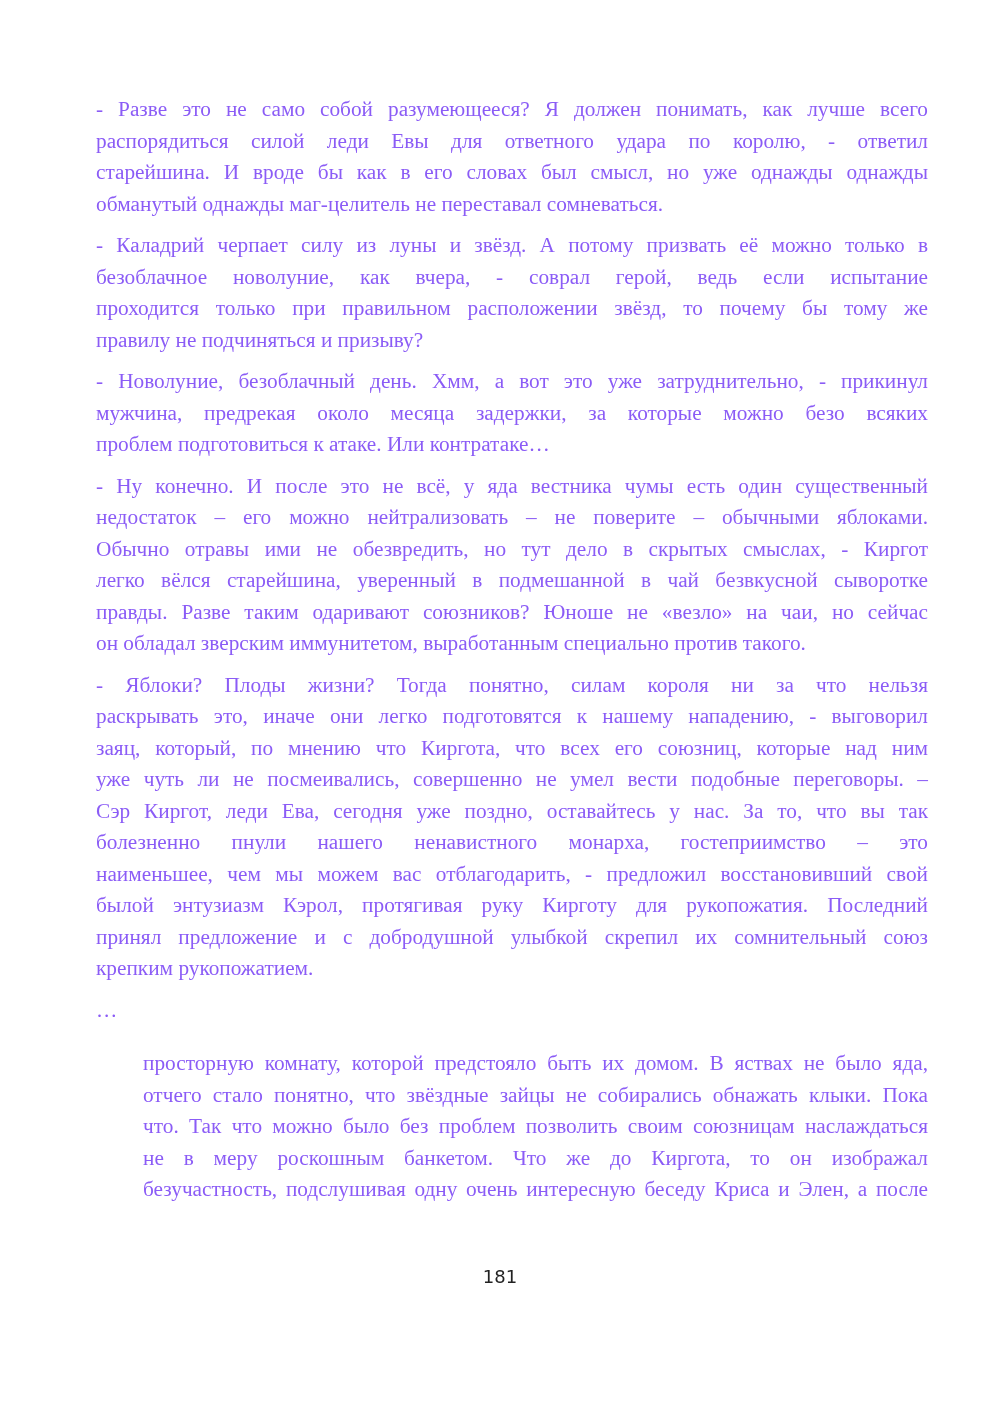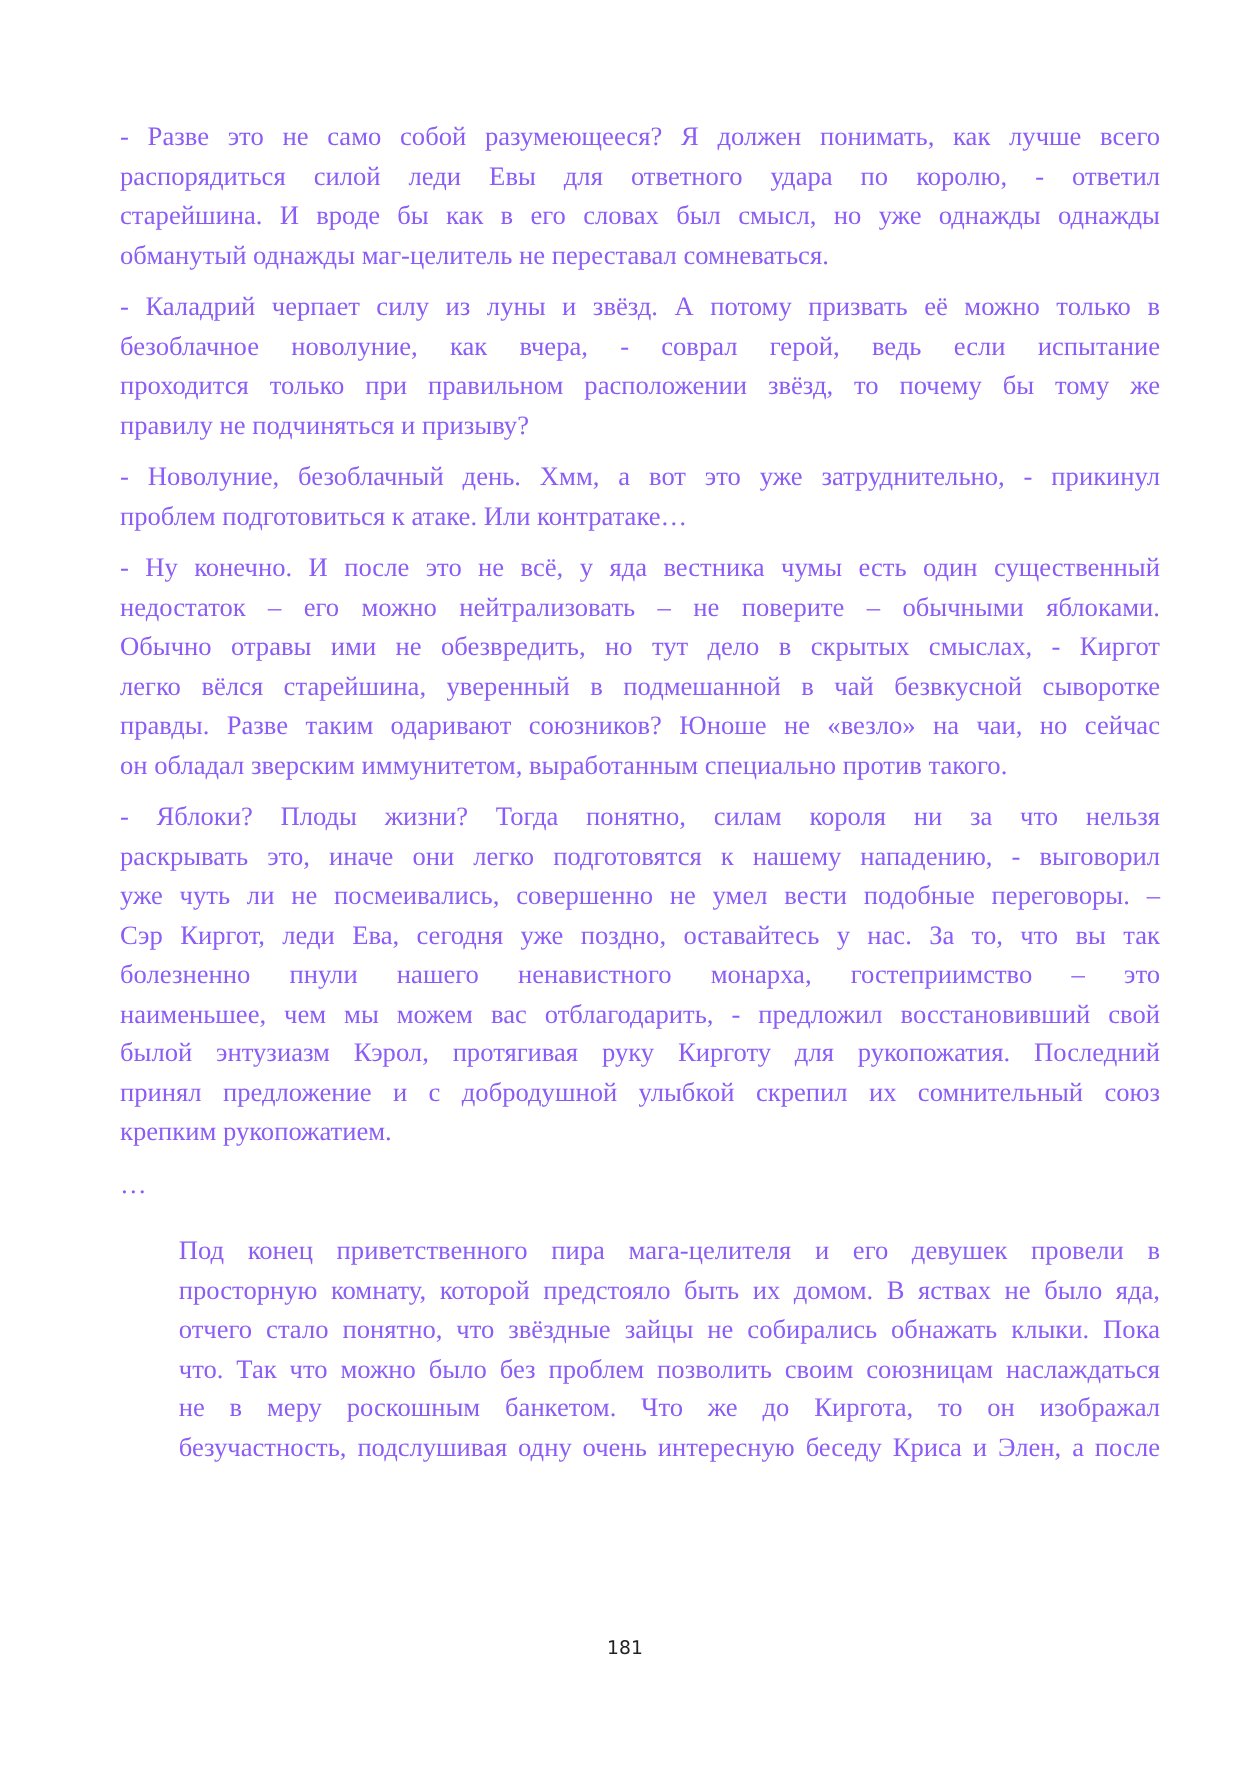--- a/index.html
+++ b/index.html
@@ -8,66 +8,67 @@
       position: absolute; left: 96px; top: 94px; width: 832px;
       font-family: "Liberation Serif", "DejaVu Serif", serif;
       font-size: 21.3px; line-height: 31.5px; color: #8b5cf6;
     }
     .para { margin: 0 0 10px 0; text-align: justify; text-align-last: left; }
     .para.indent { text-indent: 47px; }
     .ellipsis { margin: 0 0 22px 0; }
     .line { display: block; text-align: justify; text-align-last: justify; white-space: normal; }
     .line.last { text-align-last: left; }
     .page-number {
-      position: absolute; top: 1309px; left: 0; width: 1000px; text-align: center;
-      font-family: "DejaVu Sans", "Liberation Sans", sans-serif; font-size: 15px; color: #222;
+      position: absolute; top: 1266px; left: 0; width: 1000px; text-align: center;
+      font-family: "DejaVu Sans", "Liberation Sans", sans-serif; font-size: 18px; color: #222;
     }
   </style>
 </head>
 <body>
 
 <div class="page">
   <div class="para">
     <span class="line">- Разве это не само собой разумеющееся? Я должен понимать, как лучше всего</span>
     <span class="line">распорядиться силой леди Евы для ответного удара по королю, - ответил</span>
     <span class="line">старейшина. И вроде бы как в его словах был смысл, но уже однажды однажды</span>
     <span class="line last">обманутый однажды маг-целитель не переставал сомневаться.</span>
   </div>
   <div class="para">
     <span class="line">- Каладрий черпает силу из луны и звёзд. А потому призвать её можно только в</span>
     <span class="line">безоблачное новолуние, как вчера, - соврал герой, ведь если испытание</span>
     <span class="line">проходится только при правильном расположении звёзд, то почему бы тому же</span>
     <span class="line last">правилу не подчиняться и призыву?</span>
   </div>
   <div class="para">
     <span class="line">- Новолуние, безоблачный день. Хмм, а вот это уже затруднительно, - прикинул</span>
+    <span class="line">мужчина, предрекая около месяца задержки, за которые можно безо всяких</span>
     <span class="line last">проблем подготовиться к атаке. Или контратаке…</span>
   </div>
   <div class="para">
     <span class="line">- Ну конечно. И после это не всё, у яда вестника чумы есть один существенный</span>
     <span class="line">недостаток – его можно нейтрализовать – не поверите – обычными яблоками.</span>
     <span class="line">Обычно отравы ими не обезвредить, но тут дело в скрытых смыслах, - Киргот</span>
     <span class="line">легко вёлся старейшина, уверенный в подмешанной в чай безвкусной сыворотке</span>
     <span class="line">правды. Разве таким одаривают союзников? Юноше не «везло» на чаи, но сейчас</span>
     <span class="line last">он обладал зверским иммунитетом, выработанным специально против такого.</span>
   </div>
   <div class="para">
     <span class="line">- Яблоки? Плоды жизни? Тогда понятно, силам короля ни за что нельзя</span>
     <span class="line">раскрывать это, иначе они легко подготовятся к нашему нападению, - выговорил</span>
+    <span class="line">заяц, который, по мнению что Киргота, что всех его союзниц, которые над ним</span>
     <span class="line">уже чуть ли не посмеивались, совершенно не умел вести подобные переговоры. –</span>
     <span class="line">Сэр Киргот, леди Ева, сегодня уже поздно, оставайтесь у нас. За то, что вы так</span>
     <span class="line">болезненно пнули нашего ненавистного монарха, гостеприимство – это</span>
     <span class="line">наименьшее, чем мы можем вас отблагодарить, - предложил восстановивший свой</span>
     <span class="line">былой энтузиазм Кэрол, протягивая руку Кирготу для рукопожатия. Последний</span>
     <span class="line">принял предложение и с добродушной улыбкой скрепил их сомнительный союз</span>
     <span class="line last">крепким рукопожатием.</span>
   </div>
   <div class="ellipsis">…</div>
   <div class="para indent">
-    <span class="line">Под конец приветственного пира мага-целителя и его девушек провели в</span>
     <span class="line">просторную комнату, которой предстояло быть их домом. В яствах не было яда,</span>
     <span class="line">отчего стало понятно, что звёздные зайцы не собирались обнажать клыки. Пока</span>
     <span class="line">что. Так что можно было без проблем позволить своим союзницам наслаждаться</span>
     <span class="line">не в меру роскошным банкетом. Что же до Киргота, то он изображал</span>
     <span class="line">безучастность, подслушивая одну очень интересную беседу Криса и Элен, а после</span>
   </div>
 </div>
 
 <div class="page-number">181</div>
 

